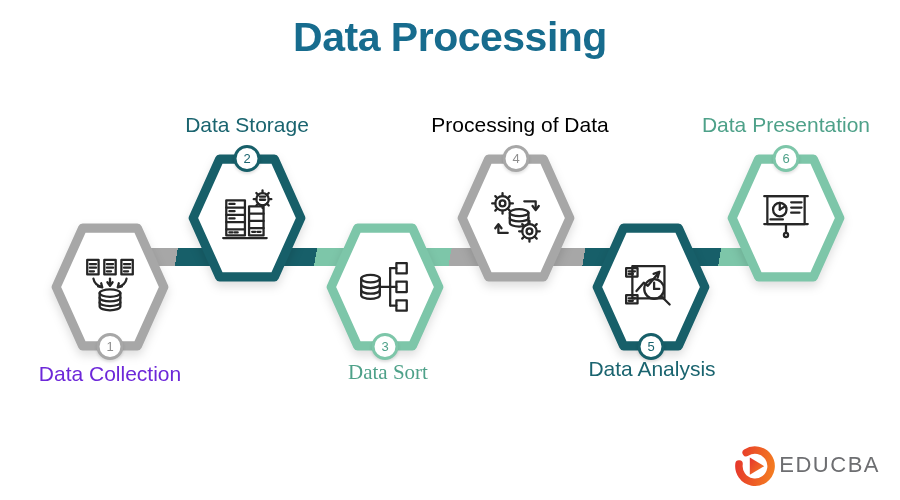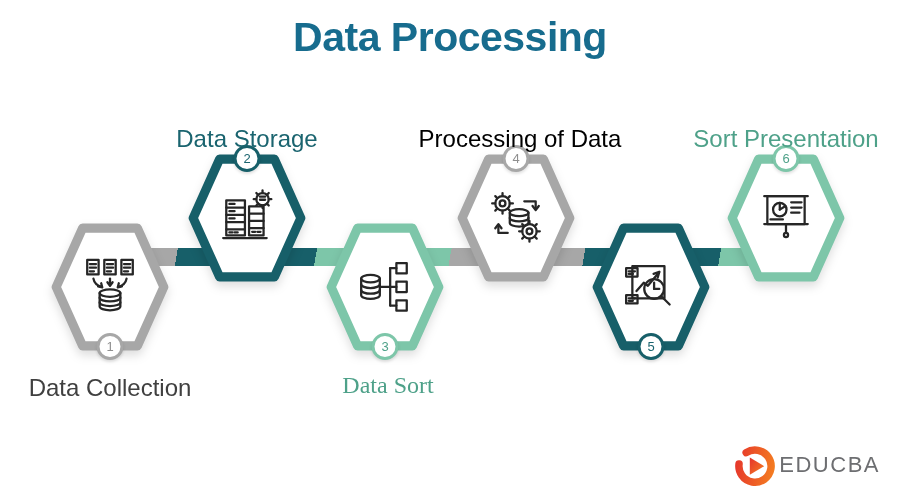--- a/index.html
+++ b/index.html
@@ -32,21 +32,21 @@
   .num-badge {
     position:absolute; left:50%; transform:translateX(-50%);
     width:27px; height:27px; border-radius:50%; background:#fff;
     border:3px solid #999; display:flex; align-items:center; justify-content:center;
     font-size:13px; color:#8f8f8f; z-index:3; box-shadow:0 2px 3px rgba(0,0,0,0.12);
   }
   .badge-top    { top:-7px; }
   .badge-bottom { bottom:-7px; }
   .step-label {
     position:absolute; transform:translateX(-50%); white-space:nowrap;
-    font-size:24px; z-index:2;margin-top:12px;
+    font-size:21px; z-index:2;
   }
   
   .s1 { left:49px;  top:221px; }
   .s2 { left:186px; top:152px; }
   .s3 { left:324px; top:221px; }
   .s4 { left:455px; top:152px; }
   .s5 { left:590px; top:221px; }
   .s6 { left:725px; top:152px; }
   
   .s1 .hexagon path { stroke:#a7a7a7; }
@@ -54,21 +54,21 @@
   .s3 .hexagon path { stroke:#7dc6a9; }
   .s4 .hexagon path { stroke:#a7a7a7; }
   .s5 .hexagon path { stroke:#175f69; }
   .s6 .hexagon path { stroke:#7dc6a9; }
   .s1 .num-badge { border-color:#a7a7a7; color:#8f8f8f; }
   .s2 .num-badge { border-color:#175f69; color:#1a646f; }
   .s3 .num-badge { border-color:#7dc6a9; color:#4ea189; }
   .s4 .num-badge { border-color:#a7a7a7; color:#8f8f8f; }
   .s5 .num-badge { border-color:#175f69; color:#1a646f; }
   .s6 .num-badge { border-color:#7dc6a9; color:#4ea189; }
-  .lbl1 { left:110px; top:362px; color:#404040; }
+  .lbl1 { left:110px; top:362px; color:#6d28d9; }
   .lbl2 { left:247px; top:113px; color:#1a646f; }
   .lbl3 { left:388px; top:360px; color:#4ea189;font-family:Liberation Serif, serif; }
   .lbl4 { left:520px; top:113px; color:#000000; }
   .lbl5 { left:652px; top:357px; color:#1a646f; }
   .lbl6 { left:786px; top:113px; color:#4ea189; }
   
   .icon path, .icon rect, .icon circle, .icon ellipse, .icon line, .icon polyline {
     fill:none; stroke:#262626; stroke-width:2.2; stroke-linecap:round; stroke-linejoin:round;
   }
   
@@ -238,20 +238,21 @@
       <line x1="34" y1="17" x2="36" y2="14.5"></line>
       <circle cx="31" cy="31" r="9.5" fill="#ffffff"></circle>
       <line x1="31" y1="31" x2="31" y2="25"></line>
       <line x1="31" y1="31" x2="36" y2="31"></line>
       <path d="M38,38 l8,8" stroke-width="3.4"></path>
     </svg>
     <div class="num-badge badge-bottom">
       <span>5</span>
     </div>
   </div>
+  <div class="step-label lbl5">Data Analysis</div>
 
   <div class="hex-step s6">
     <svg class="hexagon" viewBox="0 0 120 130">
       <path d="M33,7 L87,7 L113,65 L87,123 L33,123 L7,65 Z" fill="#ffffff" stroke-width="9" stroke-linejoin="round"></path>
     </svg>
     <svg class="icon" viewBox="0 0 56 56">
       <line x1="7" y1="8" x2="49" y2="8"></line>
       <rect x="10" y="8" width="36" height="27"></rect>
       <circle cx="22" cy="21" r="6.5"></circle>
       <line x1="22" y1="21" x2="22" y2="14.5"></line>
@@ -261,21 +262,21 @@
       <line x1="33" y1="24" x2="41" y2="24"></line>
       <line x1="13" y1="30.5" x2="25" y2="30.5"></line>
       <line x1="7" y1="35" x2="49" y2="35"></line>
       <line x1="28" y1="35" x2="28" y2="43"></line>
       <circle cx="28" cy="45.5" r="2"></circle>
     </svg>
     <div class="num-badge badge-top">
       <span>6</span>
     </div>
   </div>
-  <div class="step-label lbl6">Sort Presentation</div>
+  <div class="step-label lbl6">Data Presentation</div>
 
   <div class="logo">
     <svg width="46" height="46" viewBox="0 0 40 40">
       <defs>
         <linearGradient id="lg" x1="0" y1="0" x2="1" y2="1">
           <stop offset="0" stop-color="#e5322c"></stop>
           <stop offset="1" stop-color="#f58220"></stop>
         </linearGradient>
       </defs>
       <circle cx="20" cy="21" r="14" fill="none" stroke="url(#lg)" stroke-width="6.5" stroke-linecap="round" stroke-dasharray="76 12" stroke-dashoffset="22" transform="rotate(-35 20 21)"></circle>

